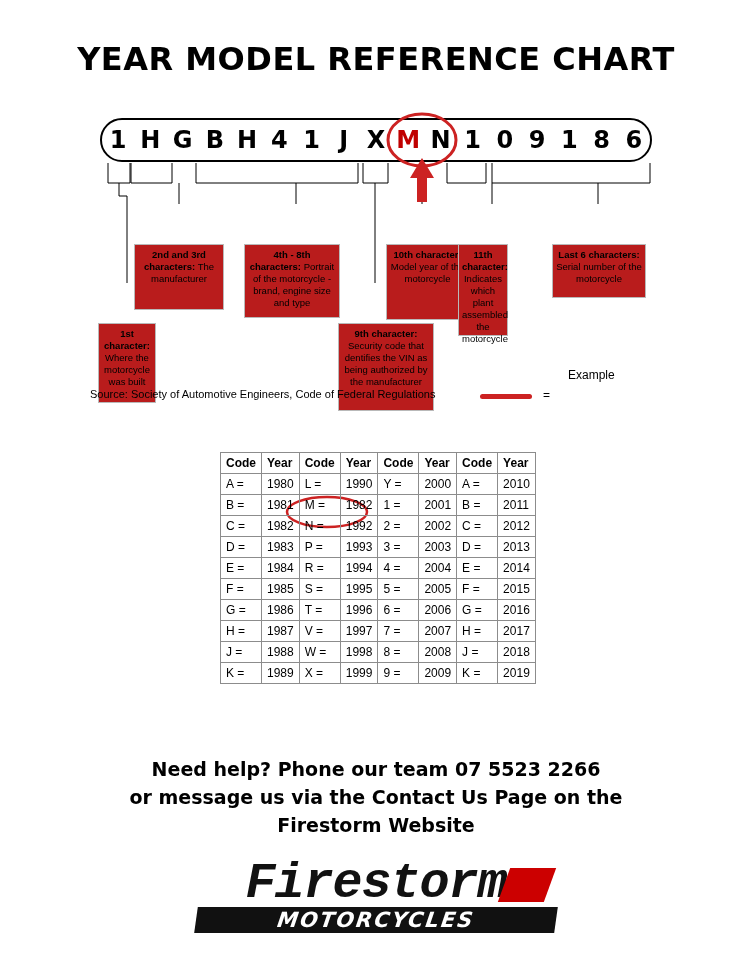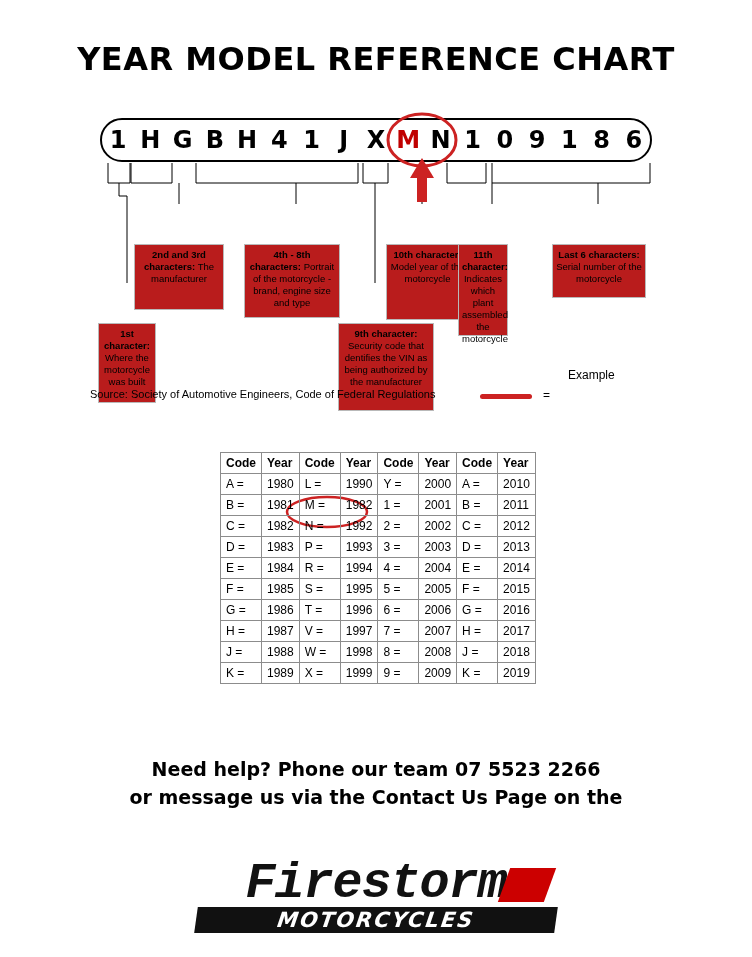--- a/index.html
+++ b/index.html
@@ -405,20 +405,21 @@
           <td>K =</td>
           <td class="year">2019</td>
         </tr>
       </tbody>
     </table>
   </div>
 
   <div class="footer">
     <div>Need help?  Phone our team 07 5523 2266</div>
     <div>or message us via the Contact Us Page on the</div>
+    <div>Firestorm Website</div>
   </div>
 
   <div class="logo">
     <div class="logo-top">Firestorm</div>
     <div class="logo-bottom">MOTORCYCLES</div>
     <div class="logo-slash"></div>
   </div>
 
 </div>
 

